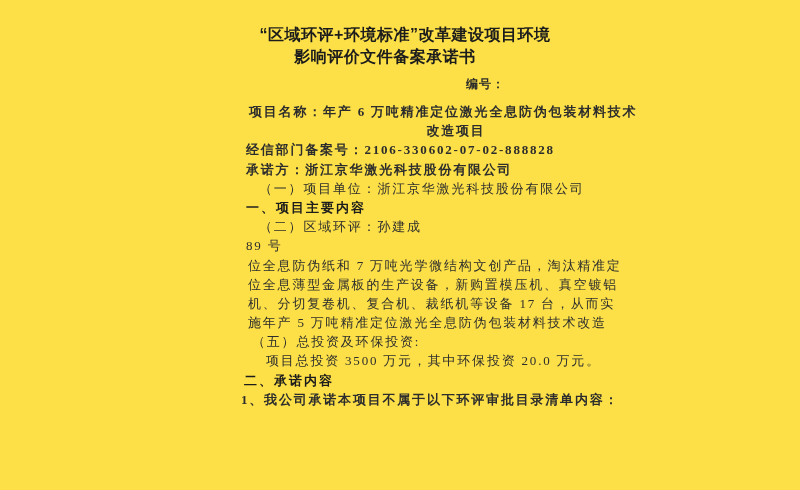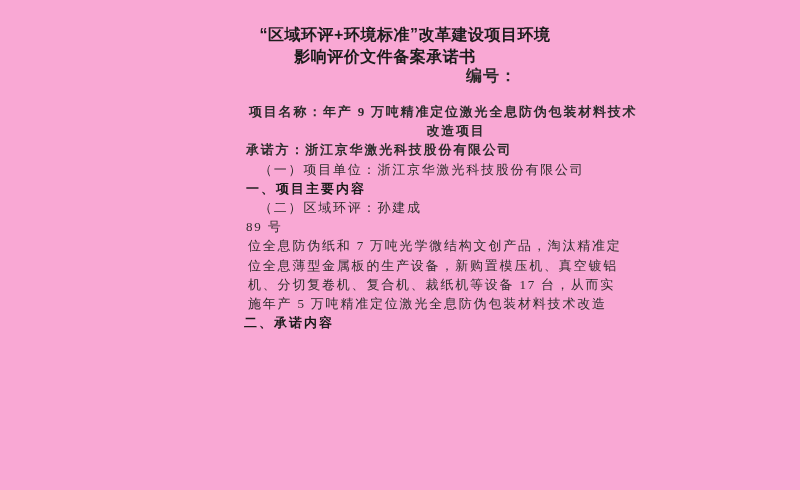--- a/index.html
+++ b/index.html
@@ -1,31 +1,31 @@
 <!DOCTYPE html>
 <html><head>
 <meta charset="utf-8">
 <style>
   * { margin: 0; padding: 0; box-sizing: border-box; }
   html, body { width: 800px; height: 490px; background: #ffffff; overflow: hidden; }
   .doc {
-    position: relative; width: 800px; height: 490px; background: #f9a8d4;
+    position: relative; width: 800px; height: 490px; background: #fde047;
     font-family: "Liberation Serif", "DejaVu Serif", serif;
   }
   .title {
     position: absolute; left: 250px; top: 24px; width: 310px;
     text-align: center;
     font-family: "Liberation Sans", "DejaVu Sans", sans-serif;
     font-weight: bold; font-size: 16px; line-height: 22px;
     color: #1c1c1c; letter-spacing: 0.5px;
   }
   .title .l2 { transform: translateX(-20px); }
   .num {
-    position: absolute; left: 466px; top: 66px;
-    font-size: 16px; font-weight: bold; letter-spacing: 1px; color: #2a2a2a;
+    position: absolute; left: 466px; top: 76px;
+    font-size: 12px; font-weight: bold; letter-spacing: 1px; color: #2a2a2a;
   }
   .body-block {
     position: absolute; left: 241px; top: 102px; width: 384px;
     font-size: 13px; line-height: 19.2px; letter-spacing: 1.8px; color: #2d2d2d;
   }
   .line { height: 19.2px; white-space: nowrap; }
   .i0  { padding-left: 0; }
   .i3  { padding-left: 3px; }
   .i5  { padding-left: 5px; }
   .i7  { padding-left: 7px; }
@@ -46,27 +46,31 @@
 <div class="doc">
 
   <div class="title">
     <div class="l1">“区域环评+环境标准”改革建设项目环境</div>
     <div class="l2">影响评价文件备案承诺书</div>
   </div>
 
   <div class="num">编号：</div>
 
   <div class="body-block">
-    <div class="line i8 bold">项目名称：年产 9 万吨精准定位激光全息防伪包装材料技术</div>
+    <div class="line i8 bold">项目名称：年产 6 万吨精准定位激光全息防伪包装材料技术</div>
     <div class="line i46 bold">改造项目</div>
+    <div class="line i5 bold">经信部门备案号：2106-330602-07-02-888828</div>
     <div class="line i5 bold">承诺方：浙江京华激光科技股份有限公司</div>
     <div class="line i18">（一）项目单位：浙江京华激光科技股份有限公司</div>
     <div class="line i5 h">一、项目主要内容</div>
     <div class="line i18">（二）区域环评：孙建成</div>
     <div class="line i5">89 号</div>
     <div class="line i7">位全息防伪纸和 7 万吨光学微结构文创产品，淘汰精准定</div>
     <div class="line i7">位全息薄型金属板的生产设备，新购置模压机、真空镀铝</div>
     <div class="line i7">机、分切复卷机、复合机、裁纸机等设备 17 台，从而实</div>
     <div class="line i7">施年产 5 万吨精准定位激光全息防伪包装材料技术改造</div>
+    <div class="line i11">（五）总投资及环保投资:</div>
+    <div class="line i25">项目总投资 3500 万元，其中环保投资 20.0 万元。</div>
     <div class="line i3 h">二、承诺内容</div>
+    <div class="line i0 bold">1、我公司承诺本项目不属于以下环评审批目录清单内容：</div>
   </div>
 
 </div>
 
 </body></html>

